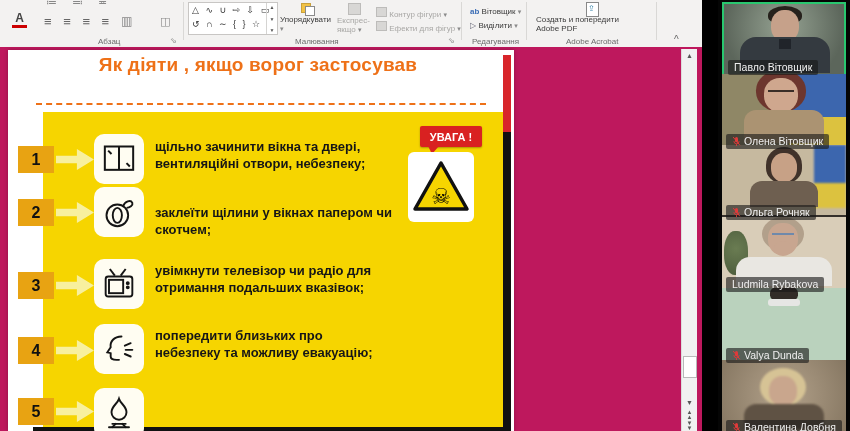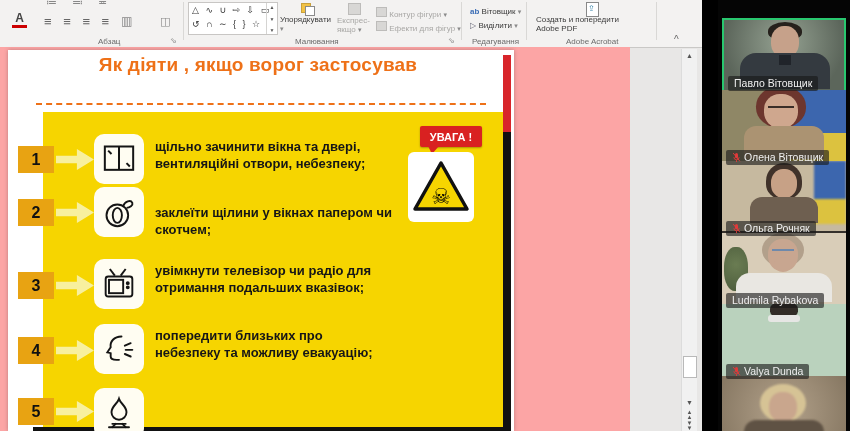--- a/index.html
+++ b/index.html
@@ -33,21 +33,21 @@
   .sq-icon .f{position:absolute;left:4px;top:3px;width:8px;height:8px;background:#fff;border:1px solid #8a8a8a;}
   .grayicon{display:inline-block;width:11px;height:10px;background:#d8d7d5;border:1px solid #bdbcba;}
   .smallbtn{position:absolute;font-size:8px;white-space:nowrap;}
   .disabled{color:#a8a7a5;}
   .chev{font-size:7px;color:#8a8a8a;}
   .adobe-icon{position:absolute;width:11px;height:13px;border:1px solid #888;background:#fff;}
   .adobe-icon span{position:absolute;left:1px;top:1px;font-size:8px;color:#2f7fa6;}
   .collapse{position:absolute;left:674px;top:34px;font-size:10px;color:#666;}
 
   
-  .workspace{position:absolute;left:0;top:47px;width:630px;height:384px;background:#fca5a5;}
+  .workspace{position:absolute;left:0;top:47px;width:702px;height:384px;background:#be185d;}
   .slide{position:absolute;left:8px;top:3px;width:506px;height:381px;background:#fff;box-shadow:0 0 4px rgba(0,0,0,.25);overflow:hidden;}
   .ttl{position:absolute;left:10px;width:480px;text-align:center;font-weight:bold;font-size:19px;color:#ee7118;letter-spacing:.2px;}
   .dash{position:absolute;left:28px;top:53px;width:450px;border-top:2.5px dashed #ee7118;}
   .ybox{position:absolute;left:35px;top:62px;width:460px;height:315px;background:#f6d500;}
   .redbar{position:absolute;left:495px;top:5px;width:8px;height:77px;background:#d8252a;}
   .blackbar{position:absolute;left:495px;top:82px;width:8px;height:295px;background:#111;}
   .bstrip{position:absolute;left:25px;top:377px;width:478px;height:4px;background:#111;}
   .num{position:absolute;left:10px;width:36px;height:27px;background:#e8a312;color:#111;font-size:16px;font-weight:bold;display:flex;align-items:center;justify-content:center;}
   .arrow{position:absolute;left:48px;width:38px;height:21px;background:#f8f09e;clip-path:polygon(0 32%,55% 32%,55% 0,100% 50%,55% 100%,55% 68%,0 68%);}
   .tile{position:absolute;left:86px;width:50px;height:50px;background:#fffdf2;border-radius:10px;display:flex;align-items:center;justify-content:center;}
@@ -63,21 +63,21 @@
   .wbox{position:absolute;left:400px;top:102px;width:66px;height:70px;background:#fff;border-radius:6px;display:flex;align-items:center;justify-content:center;}
 
   
   .vscroll{position:absolute;left:681px;top:2px;width:15px;height:382px;background:#f1f1f1;border-left:1px solid #dcdcdc;}
   .sarrow{position:absolute;left:0;width:15px;text-align:center;font-size:7px;color:#555;}
   .sthumb{position:absolute;left:1px;top:307px;width:12px;height:20px;background:#fff;border:1px solid #b9b9b9;}
   .dblchev{position:absolute;left:0;width:15px;text-align:center;font-size:6px;line-height:5px;color:#555;}
 
   
   .strip{position:absolute;left:718px;top:0;width:132px;height:431px;background:#050505;}
-  .thumb{position:absolute;left:4px;width:124px;height:79px;overflow:hidden;background:#333;margin-top:16px;}
+  .thumb{position:absolute;left:4px;width:124px;height:79px;overflow:hidden;background:#333;}
   .t1{top:2px;border:2px solid #29c76f;box-sizing:border-box;background:radial-gradient(circle at 50% 30%,#95a292,#5c665b 75%);}
   .t2{top:74px;background:#8f8766;}
   .t3{top:145px;background:#c6b99f;}
   .t4{top:217px;background:#d9cdb8;}
   .t5{top:288px;background:#bad2bd;}
   .t6{top:360px;background:radial-gradient(circle at 50% 45%,#b3a28b,#83745f);}
   .vlabel{position:absolute;left:4px;bottom:4px;background:rgba(25,25,25,.62);color:#efefef;font-size:10.5px;padding:1px 6px 2px;border-radius:2px;display:flex;align-items:center;gap:3px;white-space:nowrap;z-index:5;}
   .person{position:absolute;inset:0;}
   .head,.hair,.bodyshape,.flag,.desk,.plant,.glasses,.hand,.collar{position:absolute;}
   

